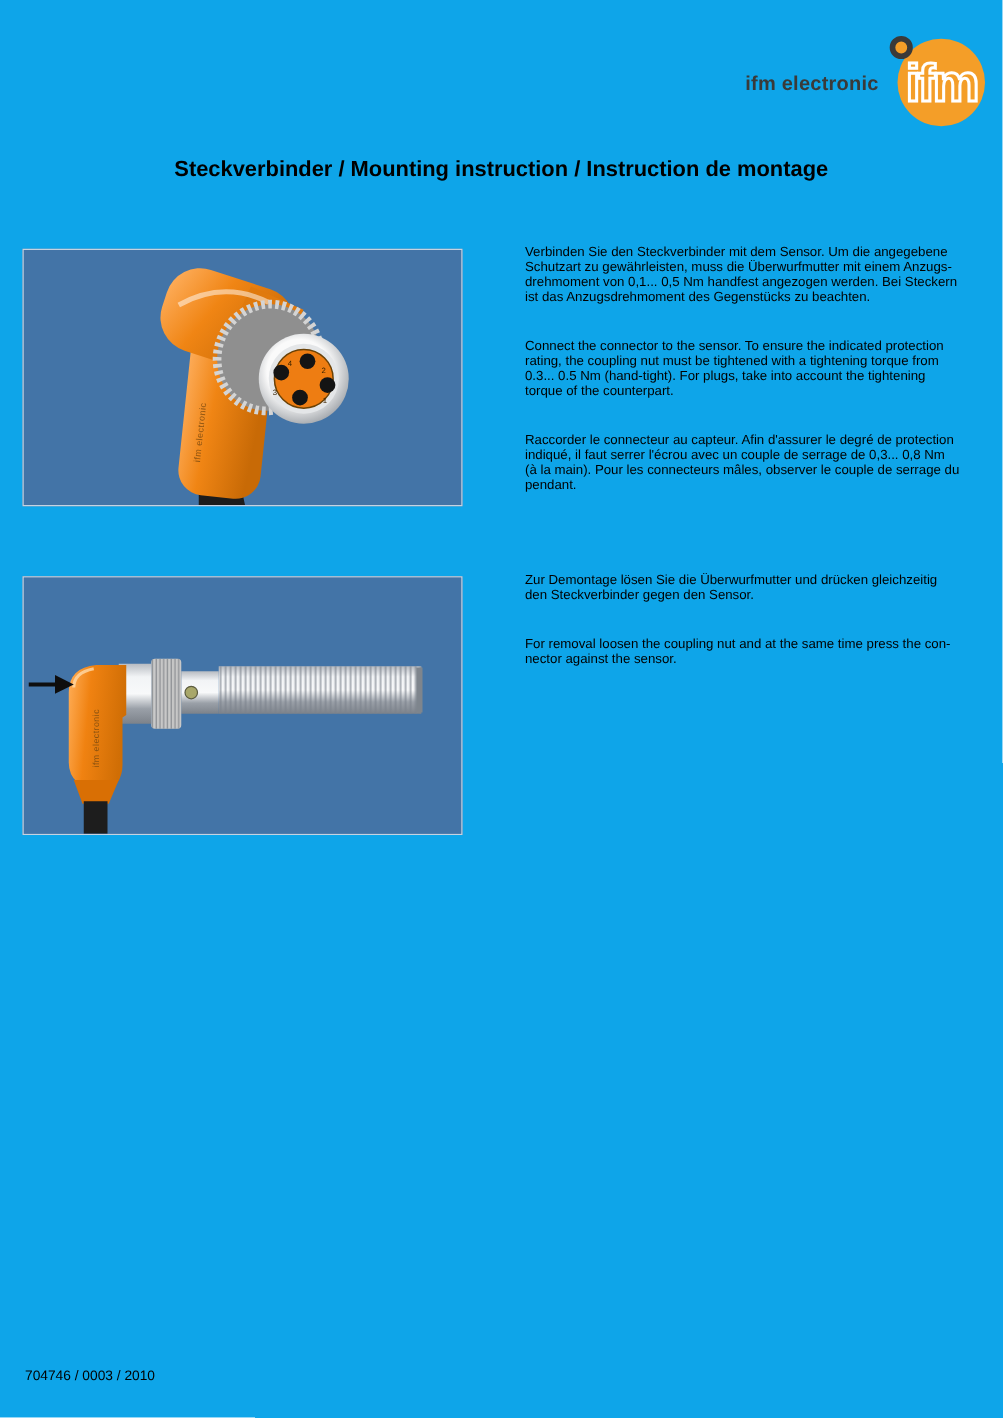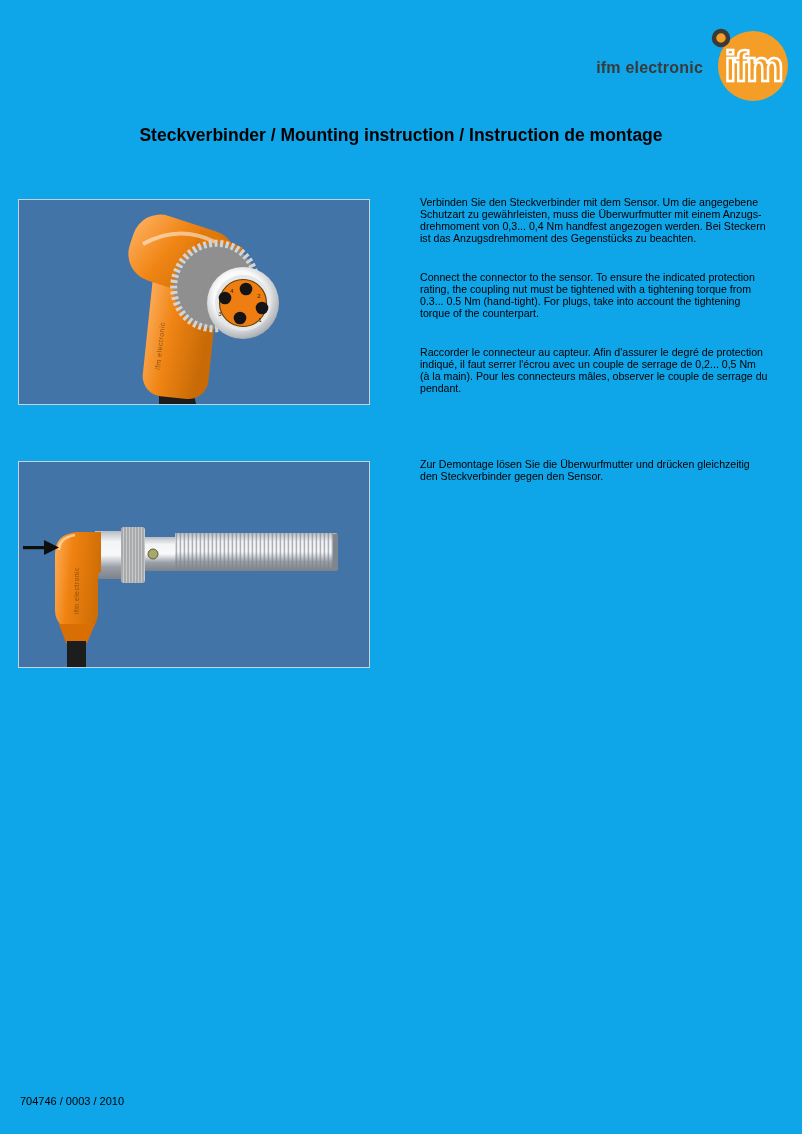--- a/index.html
+++ b/index.html
@@ -97,28 +97,28 @@
       <text x="201" y="116" font-size="6.2" text-anchor="middle" fill="#3a2300" font-family="'Liberation Sans',sans-serif">3</text>
       <text x="241" y="122" font-size="6.2" text-anchor="middle" fill="#3a2300" font-family="'Liberation Sans',sans-serif">1</text>
 
       <text transform="translate(141,170) rotate(-84)" font-size="7.2" letter-spacing="0.4" fill="#8f5512" font-family="'Liberation Sans',sans-serif">ifm electronic</text>
     </svg>
   </figure>
 
   <div class="textcol" id="textcol-1">
     <p>Verbinden Sie den Steckverbinder mit dem Sensor. Um die angegebene
 Schutzart zu gewährleisten, muss die Überwurfmutter mit einem Anzugs-
-drehmoment von 0,3... 0,4 Nm handfest angezogen werden. Bei Steckern
+drehmoment von 0,1... 0,5 Nm handfest angezogen werden. Bei Steckern
 ist das Anzugsdrehmoment des Gegenstücks zu beachten.</p>
     <p>Connect the connector to the sensor. To ensure the indicated protection
 rating, the coupling nut must be tightened with a tightening torque from
 0.3... 0.5 Nm (hand-tight). For plugs, take into account the tightening
 torque of the counterpart.</p>
     <p>Raccorder le connecteur au capteur. Afin d'assurer le degré de protection
-indiqué, il faut serrer l'écrou avec un couple de serrage de 0,2... 0,5 Nm
+indiqué, il faut serrer l'écrou avec un couple de serrage de 0,3... 0,8 Nm
 (à la main). Pour les connecteurs mâles, observer le couple de serrage du
 pendant.</p>
   </div>
 
   <figure class="figure" id="figure-2">
     <svg width="350" height="205" viewBox="0 0 350 205">
       <defs>
         <linearGradient id="og2" x1="0" y1="0" x2="1" y2="0.2">
           <stop offset="0" stop-color="#FFAE58"></stop>
           <stop offset="0.4" stop-color="#F08211"></stop>
@@ -162,19 +162,21 @@
       <g>
         <rect x="4" y="84" width="21" height="3.2" fill="#0e0e0e"></rect>
         <polygon points="25,78 25,93 40,85.5" fill="#0e0e0e"></polygon>
       </g>
     </svg>
   </figure>
 
   <div class="textcol" id="textcol-2">
     <p>Zur Demontage lösen Sie die Überwurfmutter und drücken gleichzeitig
 den Steckverbinder gegen den Sensor.</p>
+    <p>For removal loosen the coupling nut and at the same time press the con-
+nector against the sensor.</p>
   </div>
 
   <div class="footer">
     <span class="doc-number">704746 / 00</span><span class="date">03 / 2010</span>
   </div>
 
 </div>
 
 </body></html>

